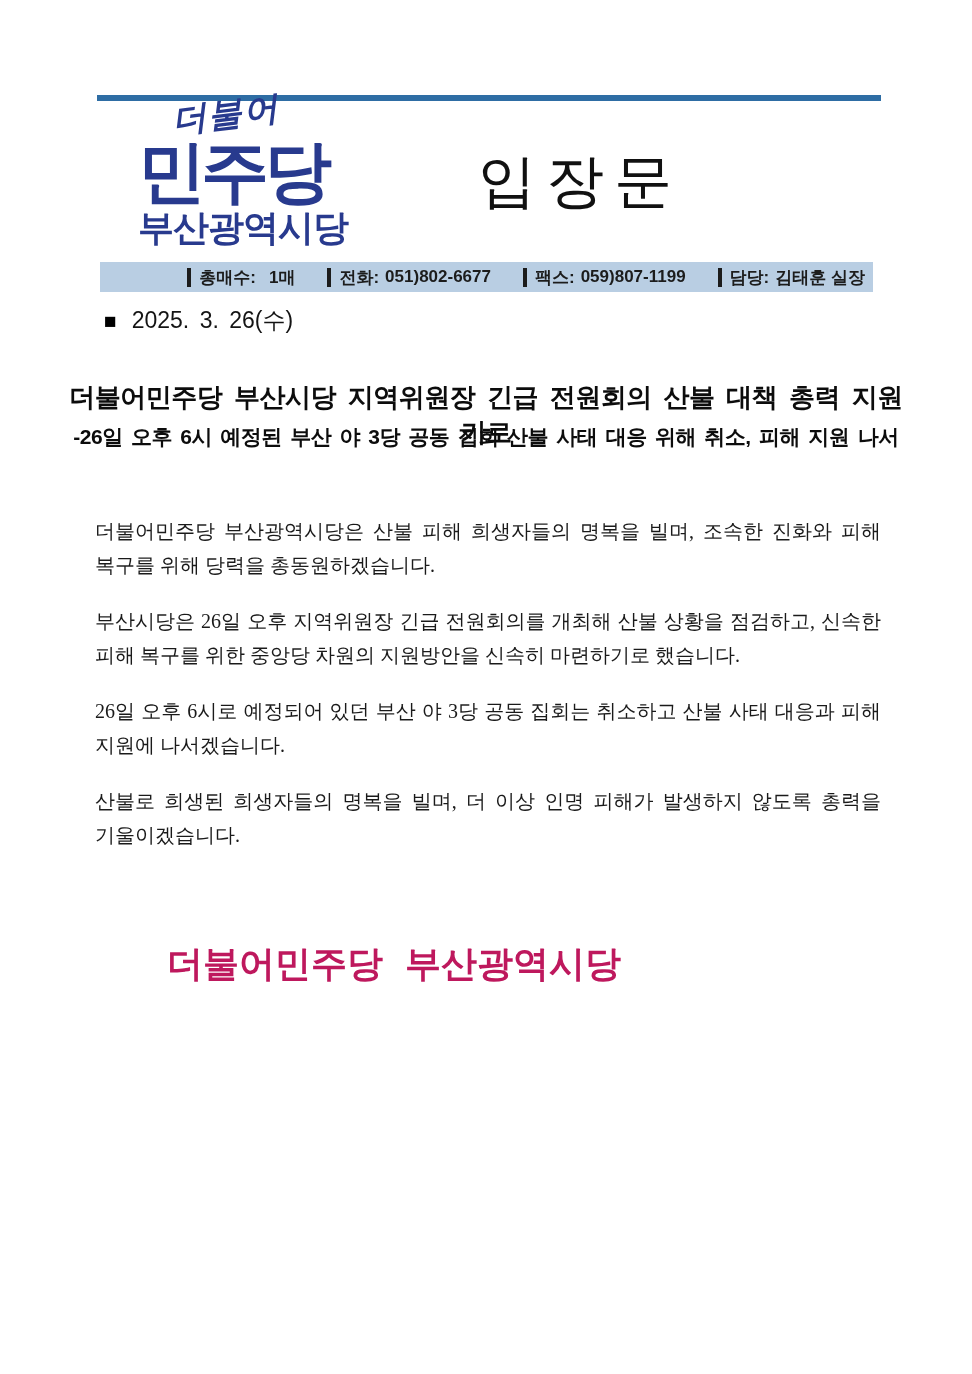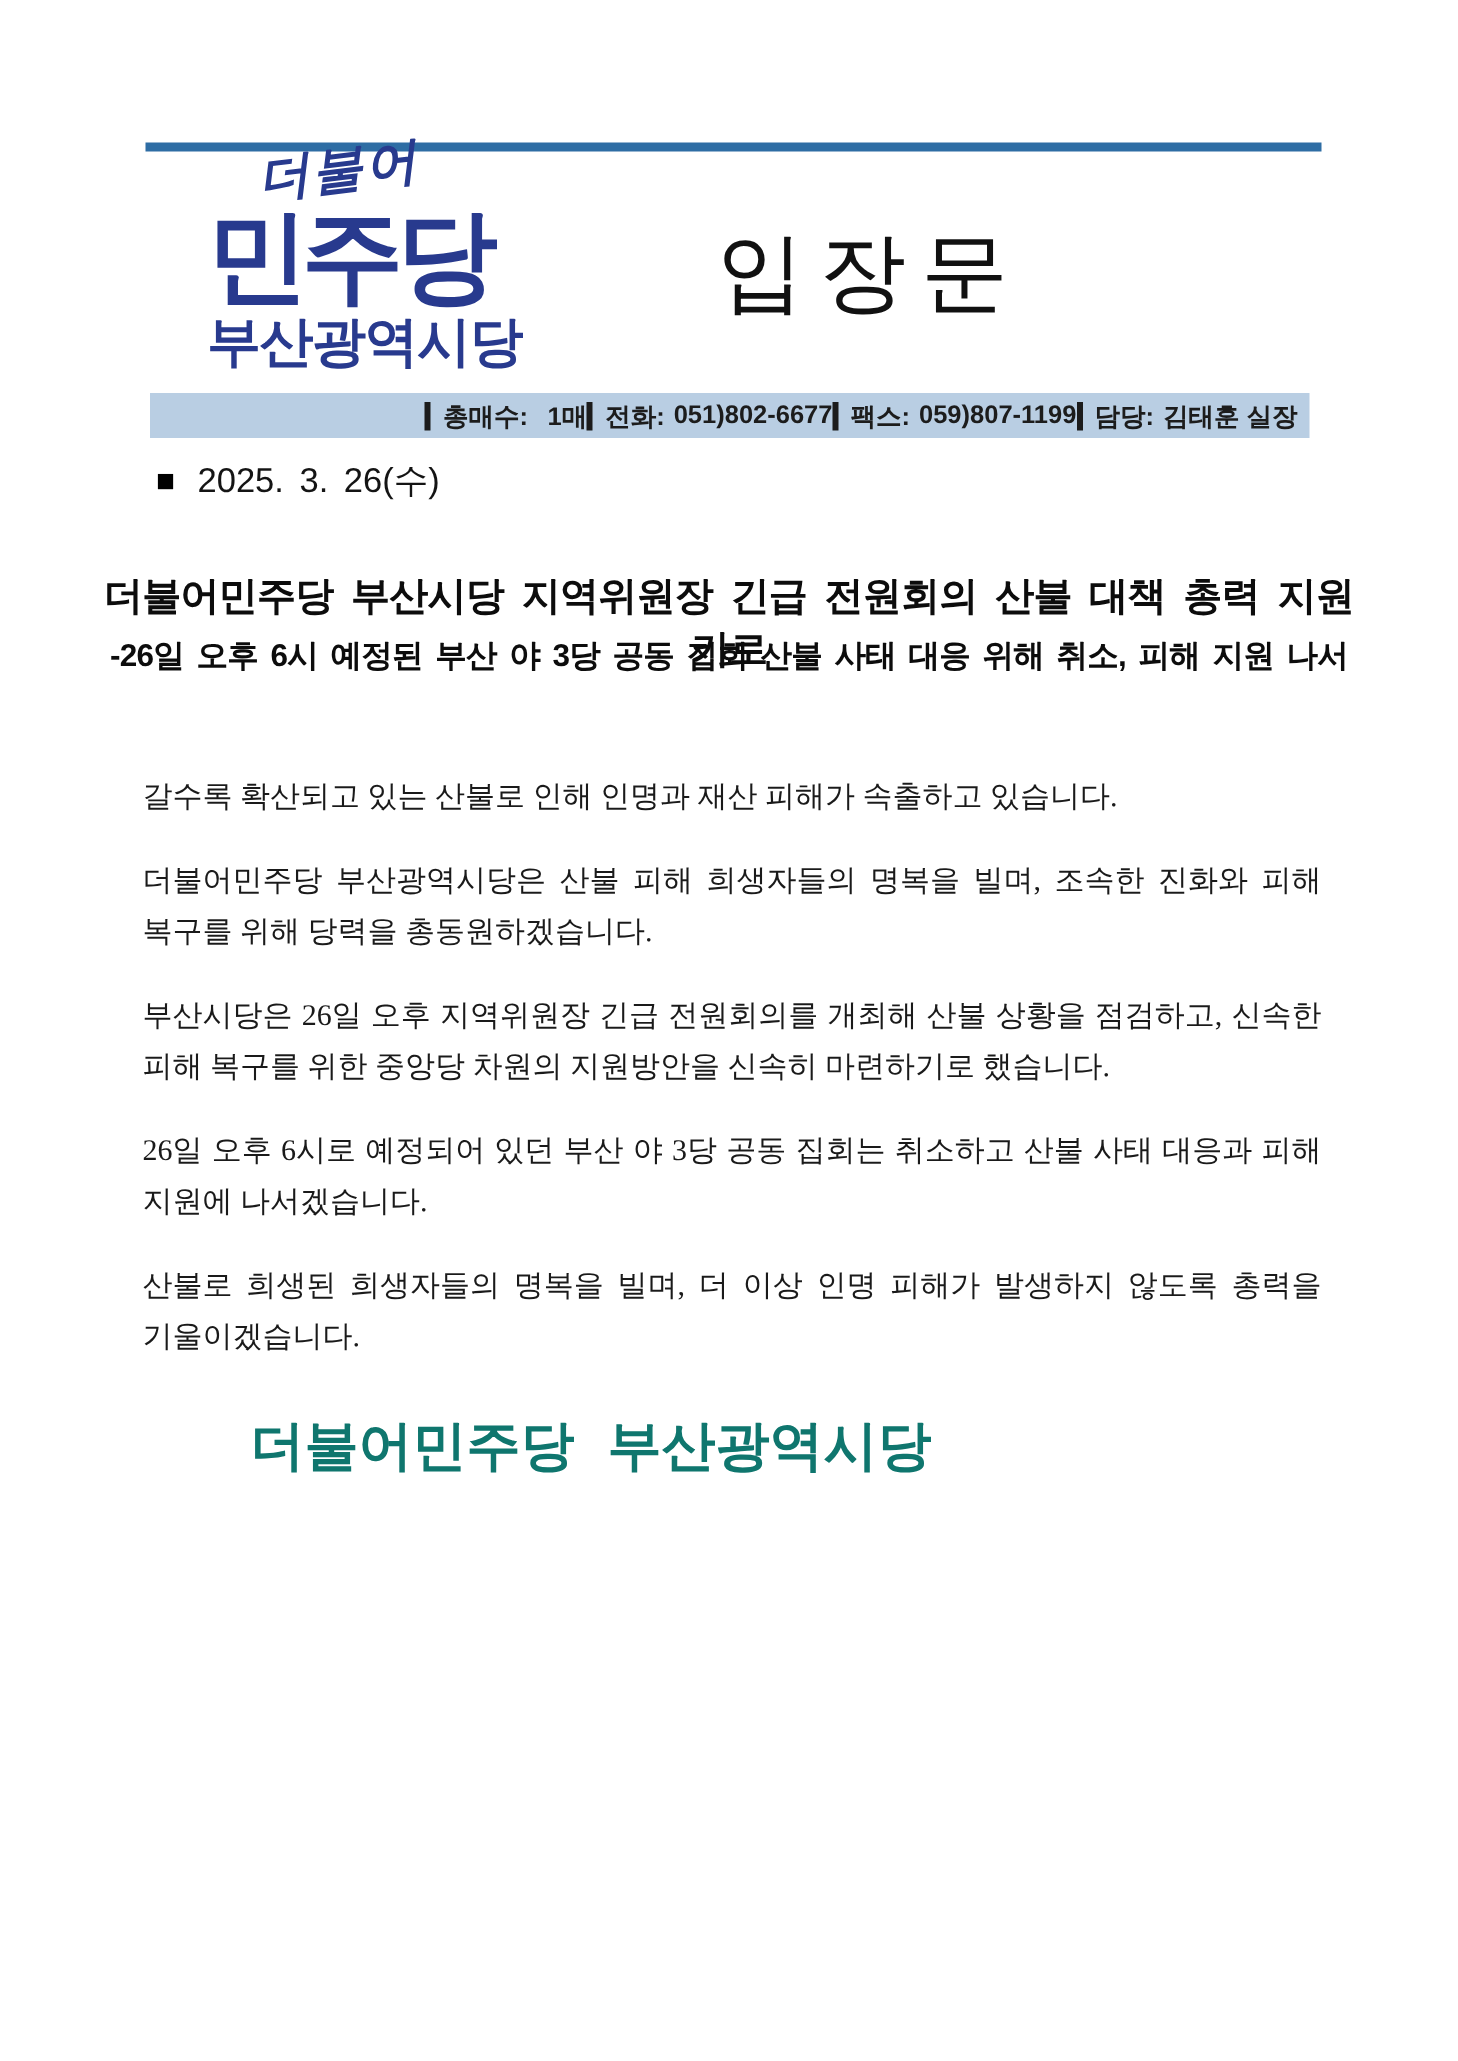--- a/index.html
+++ b/index.html
@@ -74,20 +74,21 @@
     width: 773px; height: 30px;
     background: var(--info-bar-bg);
     display: flex;
     justify-content: flex-end;
     align-items: center;
     padding-right: 8px;
     font-size: 17px;
     font-weight: 600;
     color: #1c1c1c;
     white-space: nowrap;
+    gap: 32px;
   }
   .info-item { display: inline-flex; align-items: center; margin-left: 0; }
   .info-item:first-child { margin-left: 0; }
   .vbar {
     display: inline-block;
     width: 4px; height: 19px;
     background: #1c1c1c;
     margin-right: 8px;
   }
   .info-label { margin-right: 6px; }
@@ -146,21 +147,21 @@
   
   .signature {
     position: absolute;
     left: 0; top: 940px;
     width: 788px;
     text-align: center;
     font-size: 36px;
     font-weight: 800;
     letter-spacing: 0px;
     word-spacing: 12px;
-    color: #0f766e;
+    color: #be185d;
   }
 </style>
 </head>
 <body>
 
 <div class="page">
 
   <div class="top-rule"></div>
 
   <div class="logo">
@@ -196,21 +197,20 @@
 
   <div class="date-line">
     <span class="date-bullet">■</span>
     <span class="date-text">2025. 3. 26(수)</span>
   </div>
 
   <div class="headline">더불어민주당 부산시당 지역위원장 긴급 전원회의 산불 대책 총력 지원키로</div>
   <div class="subheadline">-26일 오후 6시 예정된 부산 야 3당 공동 집회 산불 사태 대응 위해 취소, 피해 지원 나서</div>
 
   <div class="body-text">
-    <p>갈수록 확산되고 있는 산불로 인해 인명과 재산 피해가 속출하고 있습니다.</p>
     <p>더불어민주당 부산광역시당은 산불 피해 희생자들의 명복을 빌며, 조속한 진화와 피해 복구를 위해 당력을 총동원하겠습니다.</p>
     <p>부산시당은 26일 오후 지역위원장 긴급 전원회의를 개최해 산불 상황을 점검하고, 신속한 피해 복구를 위한 중앙당 차원의 지원방안을 신속히 마련하기로 했습니다.</p>
     <p>26일 오후 6시로 예정되어 있던 부산 야 3당 공동 집회는 취소하고 산불 사태 대응과 피해 지원에 나서겠습니다.</p>
     <p>산불로 희생된 희생자들의 명복을 빌며, 더 이상 인명 피해가 발생하지 않도록 총력을 기울이겠습니다.</p>
   </div>
 
   <div class="signature">더불어민주당 부산광역시당</div>
 
 </div>
 

